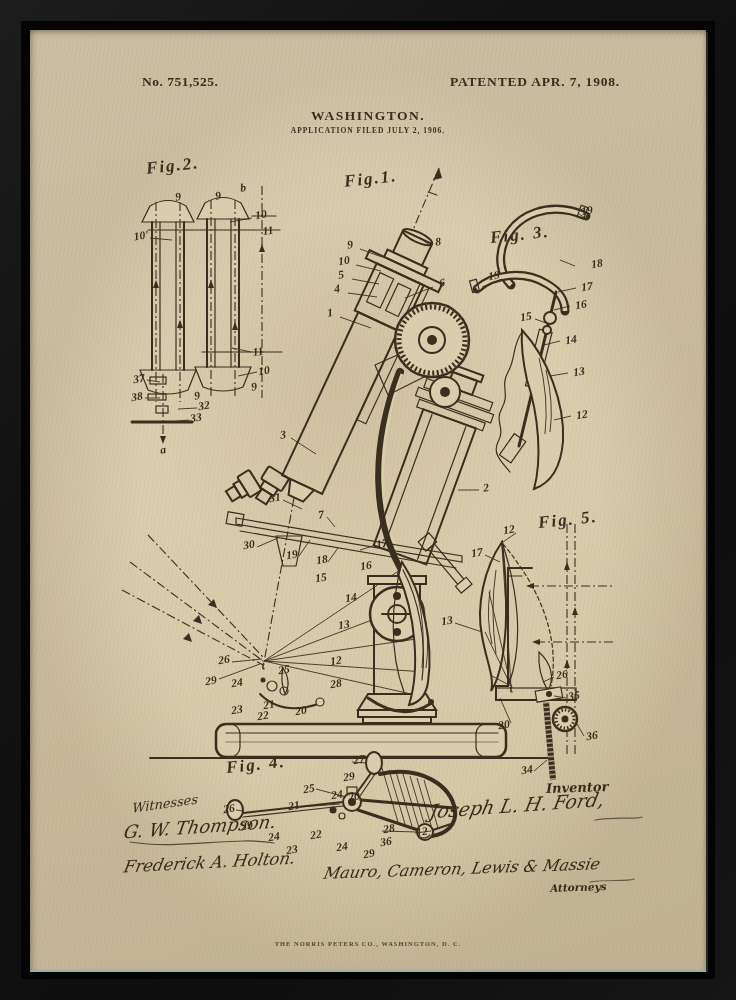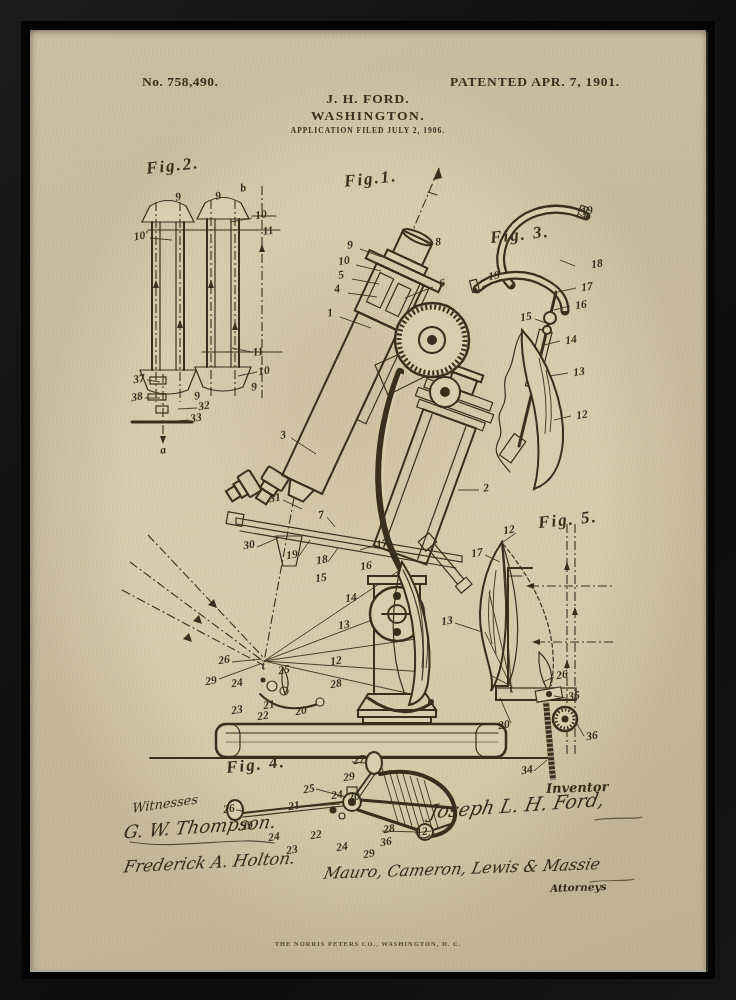--- a/index.html
+++ b/index.html
@@ -451,23 +451,22 @@
         <span class="part-label" style="left: 244px; top: 807px;">24</span>
         <span class="part-label" style="left: 286px; top: 805px;">22</span>
         <span class="part-label" style="left: 262px; top: 820px;">23</span>
         <span class="part-label" style="left: 312px; top: 817px;">24</span>
         <span class="part-label" style="left: 359px; top: 799px;">28</span>
         <span class="part-label" style="left: 356px; top: 812px;">36</span>
         <span class="part-label" style="left: 339px; top: 824px;">29</span>
         <span class="part-label" style="left: 392px; top: 802px;">12</span>
       </div>
 
-    <span class="hdr" id="patent-number">No. 758,490.</span>
-    <span class="hdr" id="patent-date">PATENTED APR. 7, 1901.</span>
-    <span class="hdr center-line" id="inventor-line">J. H. FORD.</span>
+    <span class="hdr" id="patent-number">No. 751,525.</span>
+    <span class="hdr" id="patent-date">PATENTED APR. 7, 1908.</span>
     <span class="hdr center-line" id="title-line">WASHINGTON.</span>
     <span class="hdr center-line" id="application-line">APPLICATION FILED JULY 2, 1906.</span>
 
     <span class="sig" id="witnesses-heading">Witnesses</span>
     <span class="sig" id="witness-1">G. W. Thompson.</span>
     <span class="sig" id="witness-2">Frederick A. Holton.</span>
     <span class="sig" id="inventor-heading">Inventor</span>
     <span class="sig" id="inventor-signature">Joseph L. H. Ford,</span>
     <span class="sig" id="attorney-signature">Mauro, Cameron, Lewis &amp; Massie</span>
     <span class="sig" id="attorney-label">Attorneys</span>

